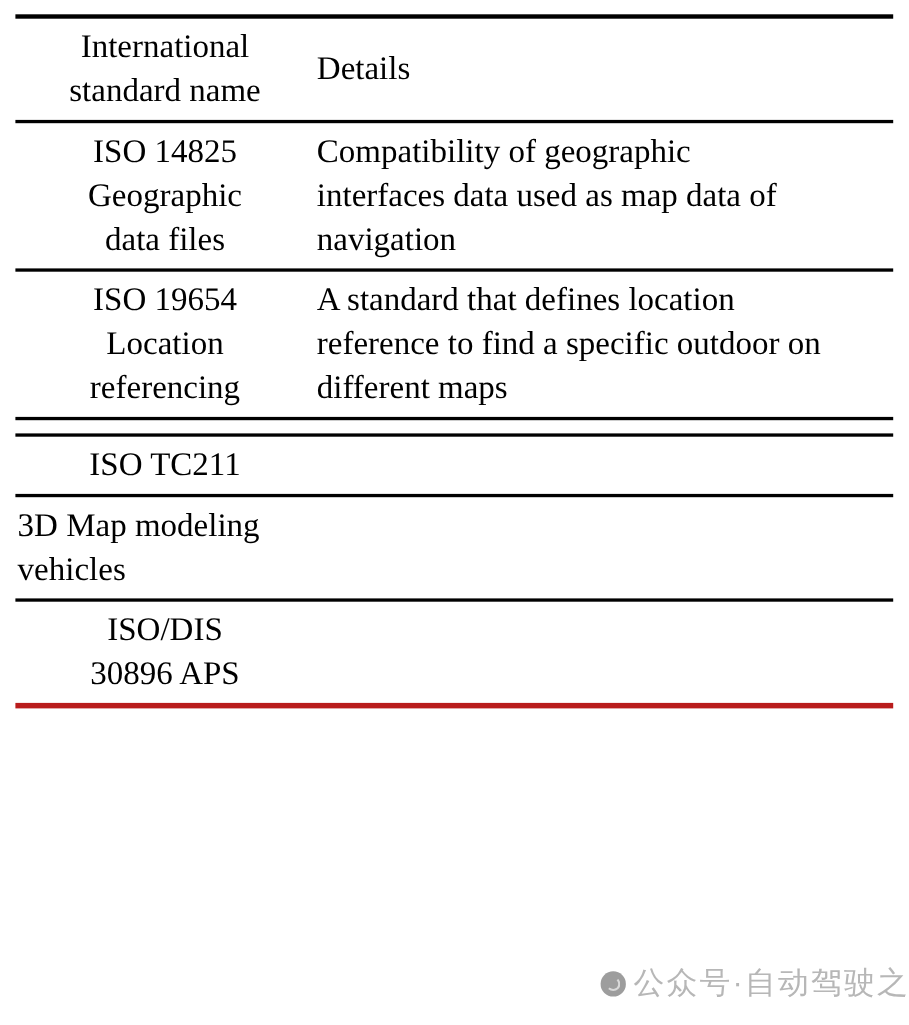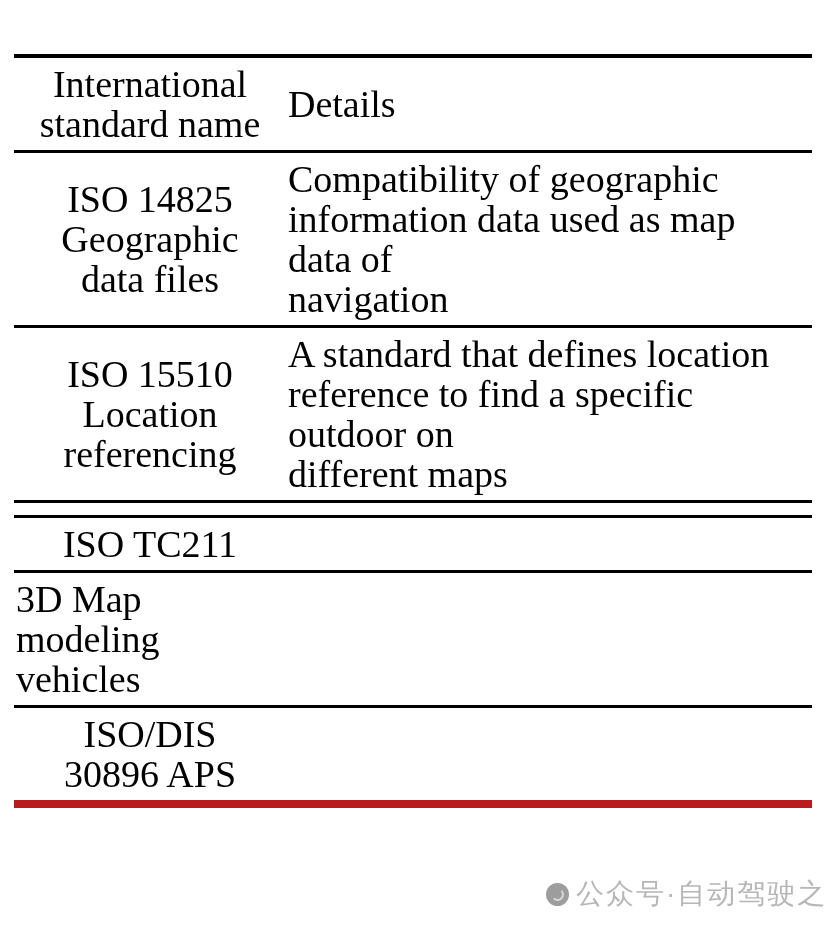--- a/index.html
+++ b/index.html
@@ -58,24 +58,23 @@
   }
 
   
   .std-table {
     position: absolute;
     left: 14px;
     top: 13px;
     width: 798px;
     z-index: 2;
     border-top: 4px solid #000000;
-    border-bottom: 8px solid #b91c1c;
-    font-size: 38px;
+    border-bottom: 5px solid #b91c1c;
+    font-size: 30px;
     line-height: 40px;
-    margin-top: 41px;
   }
   .t-row {
     display: grid;
     grid-template-columns: 272px 1fr;
     align-items: center;
     border-bottom: 3px solid #000000;
     padding: 6px 0;
   }
   .t-row:last-child {
     border-bottom: none;
@@ -115,26 +114,26 @@
       <div class="cell-name">International
 standard name</div>
       <div class="cell-details">Details</div>
     </div>
 
     <div class="t-row">
       <div class="cell-name">ISO 14825
 Geographic
 data files</div>
       <div class="cell-details">Compatibility of geographic
-information data used as map data of
+interfaces data used as map data of
 navigation</div>
     </div>
 
     <div class="t-row">
-      <div class="cell-name">ISO 15510
+      <div class="cell-name">ISO 19654
 Location
 referencing</div>
       <div class="cell-details">A standard that defines location
 reference to find a specific outdoor on
 different maps</div>
     </div>
 
     <div class="t-row">
     </div>
 

